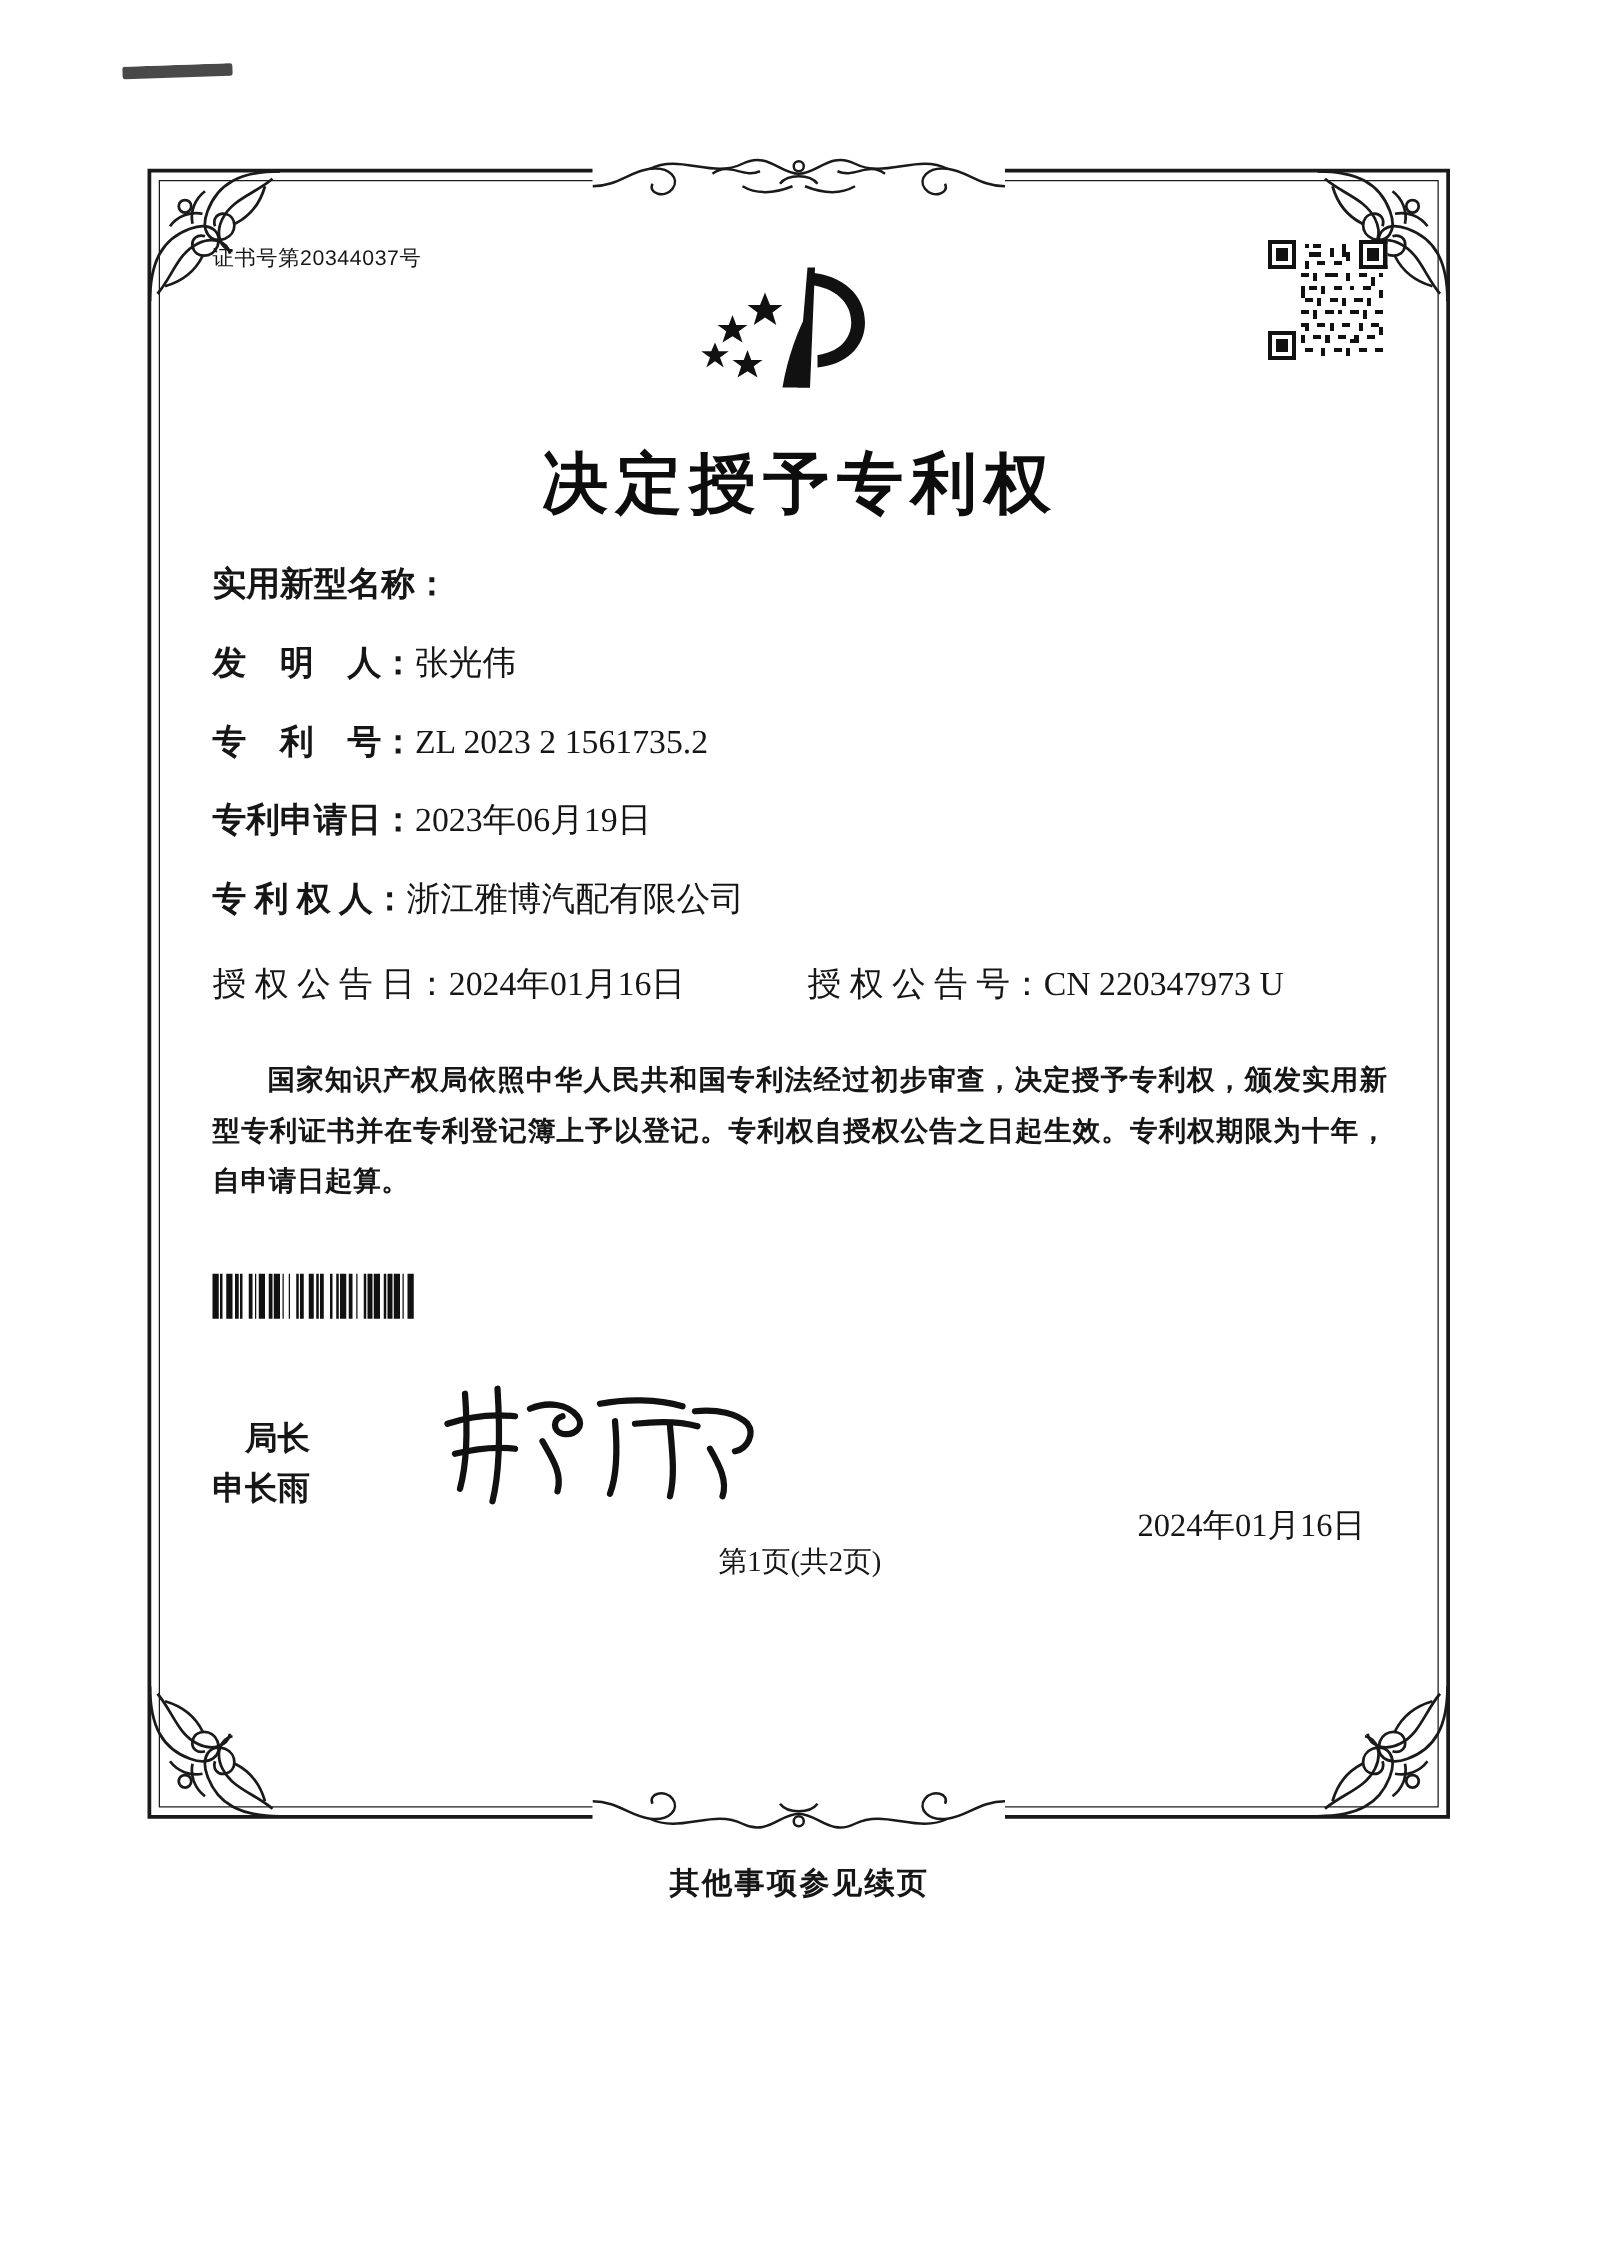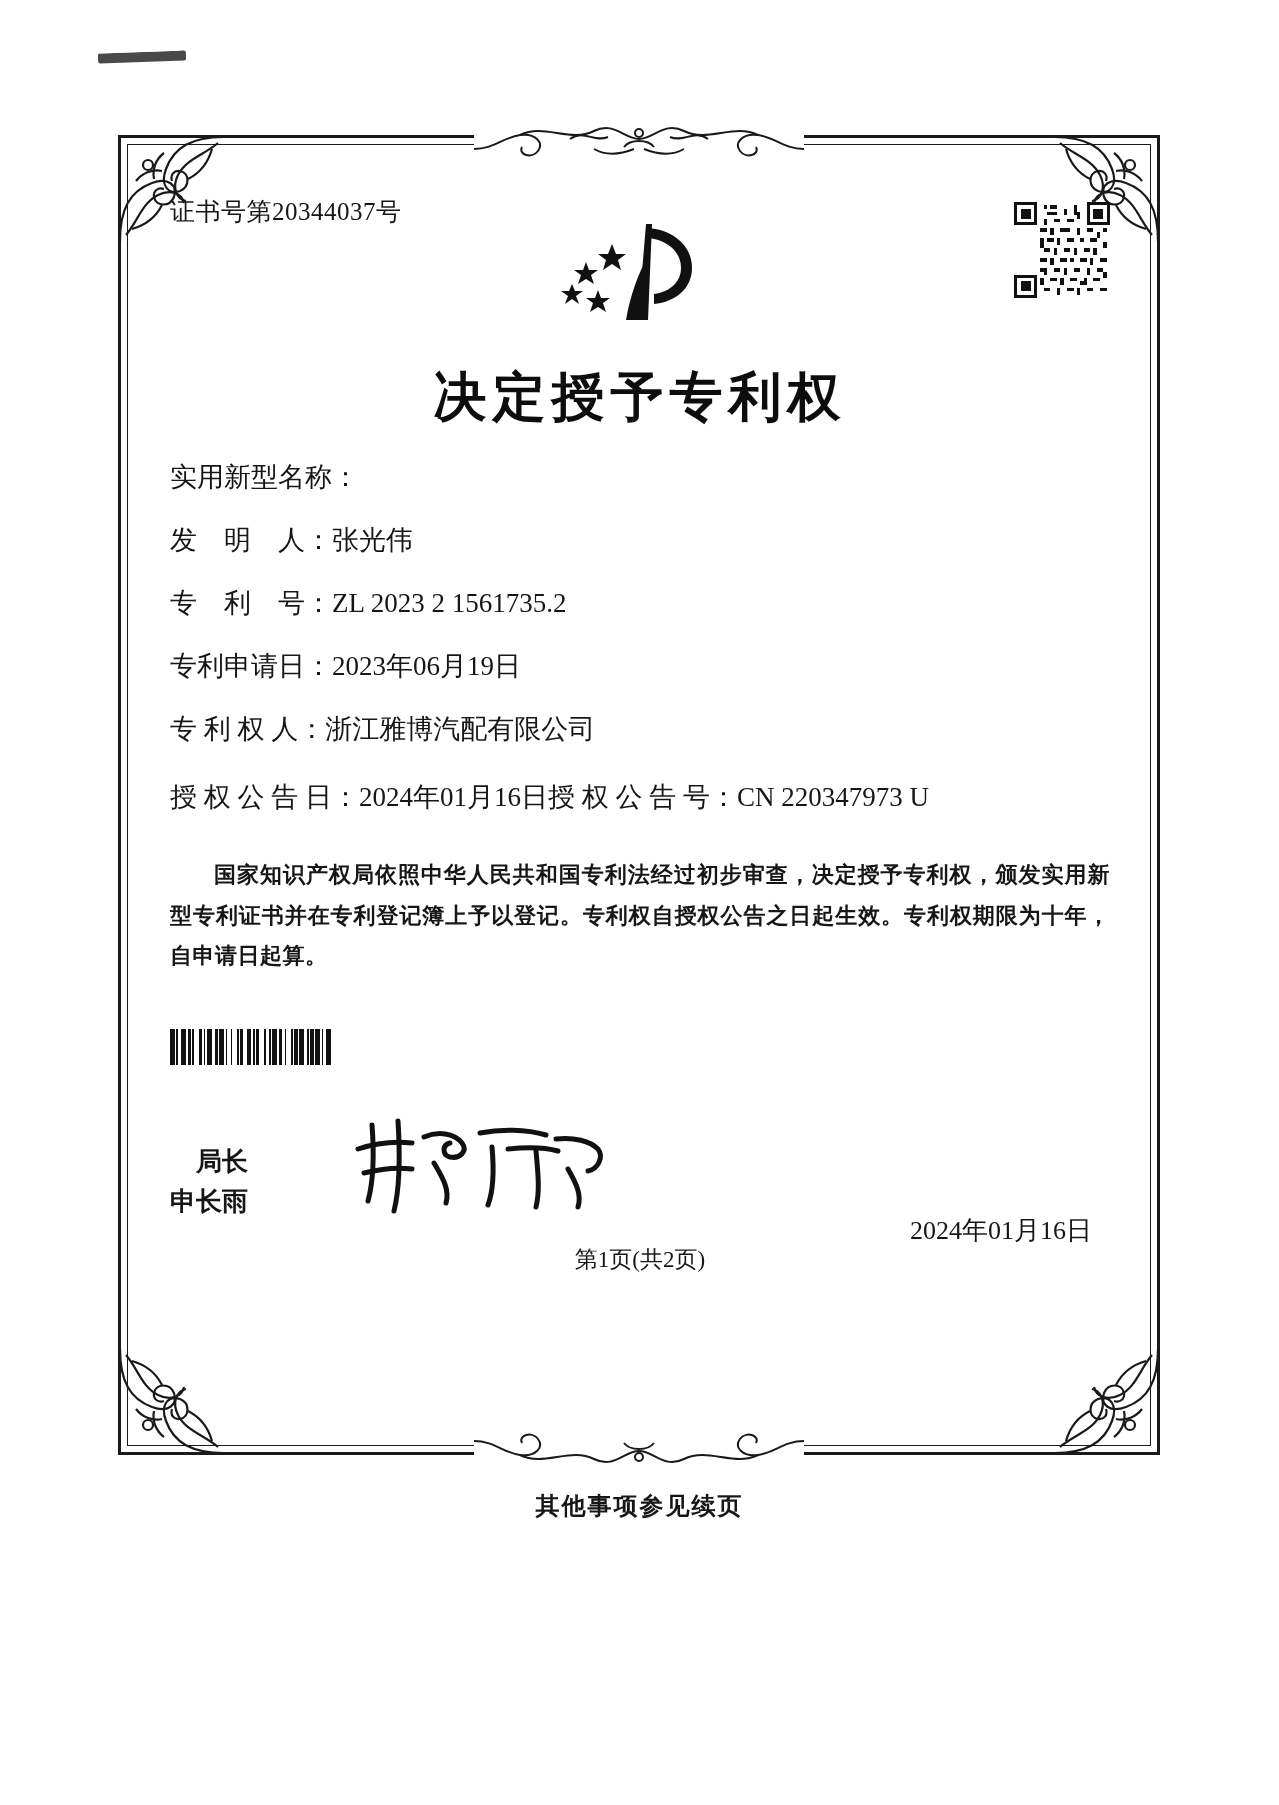--- a/index.html
+++ b/index.html
@@ -96,22 +96,22 @@
 
   
   .content {
     position: absolute;
     left: 170px;
     top: 195px;
     width: 940px;
   }
 
   .cert-no {
-    font-family: Liberation Serif, serif;
-    font-size: 25px;
+    font-family: Liberation Sans, sans-serif;
+    font-size: 17px;
     letter-spacing: .5px;
     margin-left: 0px;
   }
 
   .emblem-row {
     position: relative;
     height: 128px;
   }
   .emblem {
     position: absolute;
@@ -145,32 +145,33 @@
   .field {
     font-size: 27px;
     line-height: 1.0;
     margin: 0 0 36px 0;
     display: flex;
     align-items: baseline;
   }
   .field .label {
     white-space: pre;
     display: inline-block;
+    font-weight: bold;
   }
   .field .value {
     display: inline-block;
   }
 
   .field-row2 {
     display: flex;
     align-items: baseline;
     font-size: 27px;
     margin: 0 0 40px 0;
   }
-  .field-row2 .seg2 { }
+  .field-row2 .seg2 { margin-left: 98px; }
 
   .para {
     font-family: "DejaVu Sans", sans-serif;
     font-size: 22px;
     line-height: 1.85;
     letter-spacing: .5px;
     margin: 0 0 14px 0;
     text-indent: 2em;
     text-align: justify;
     font-weight: 600;

